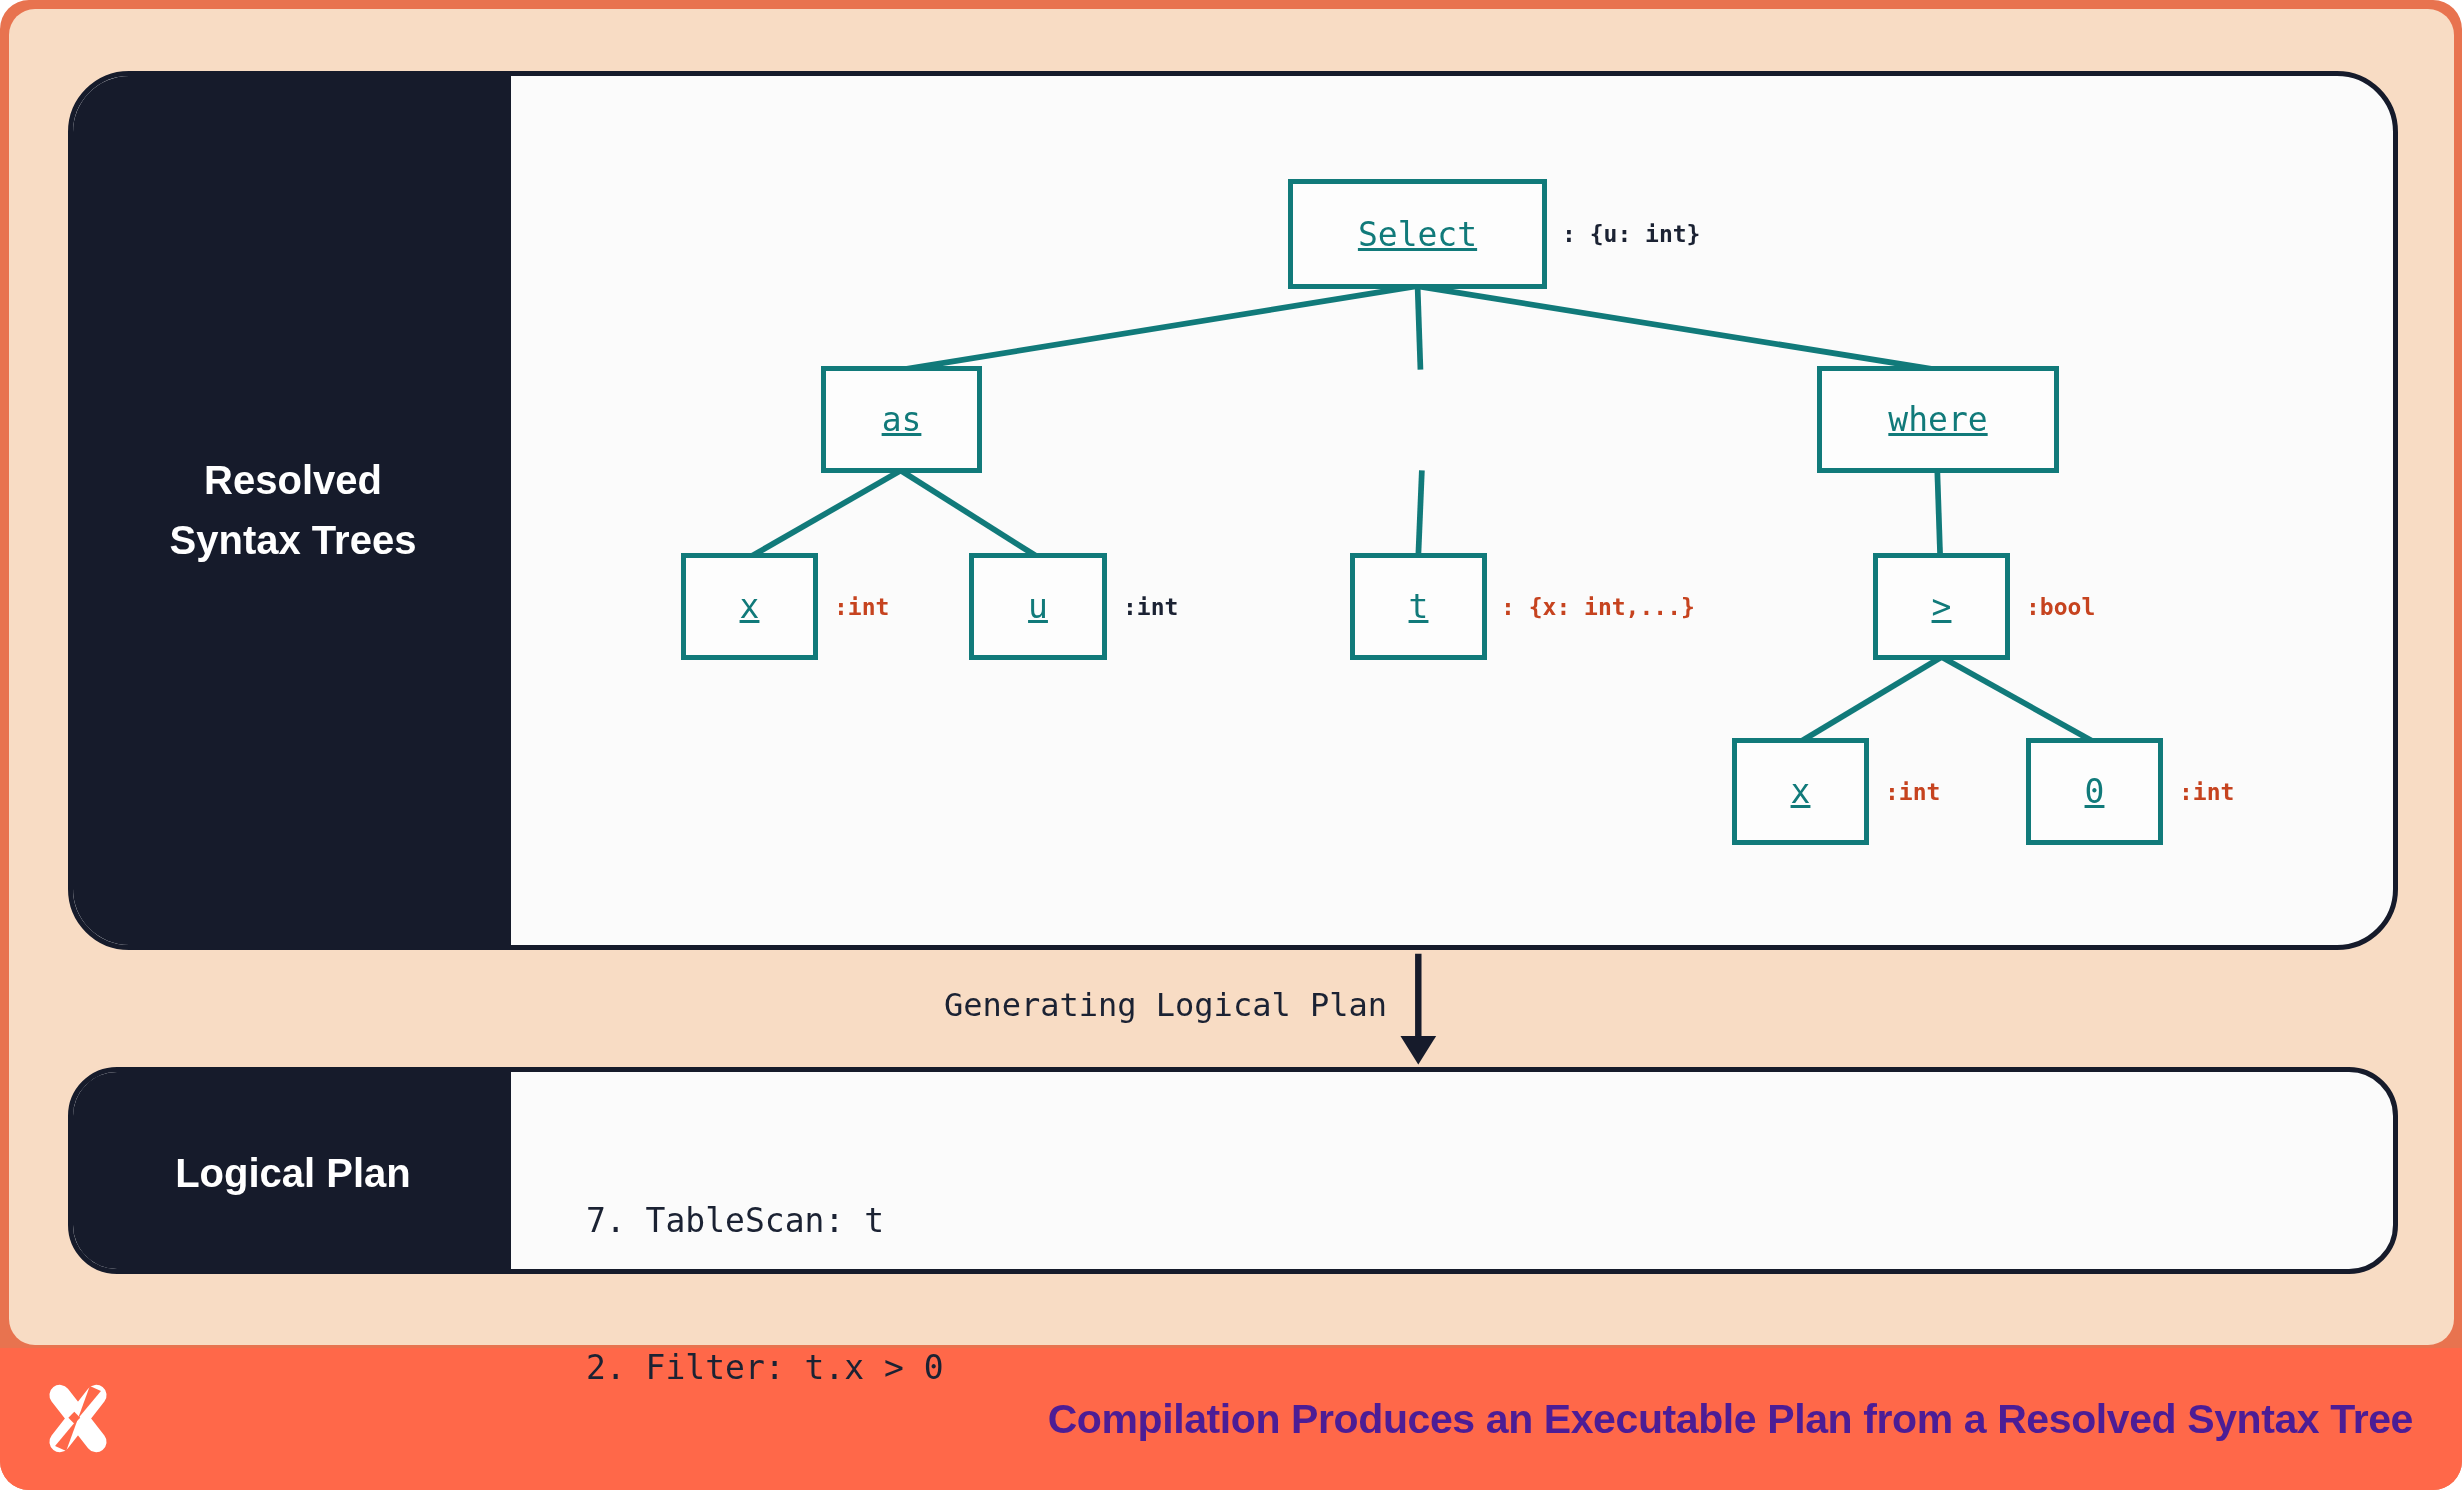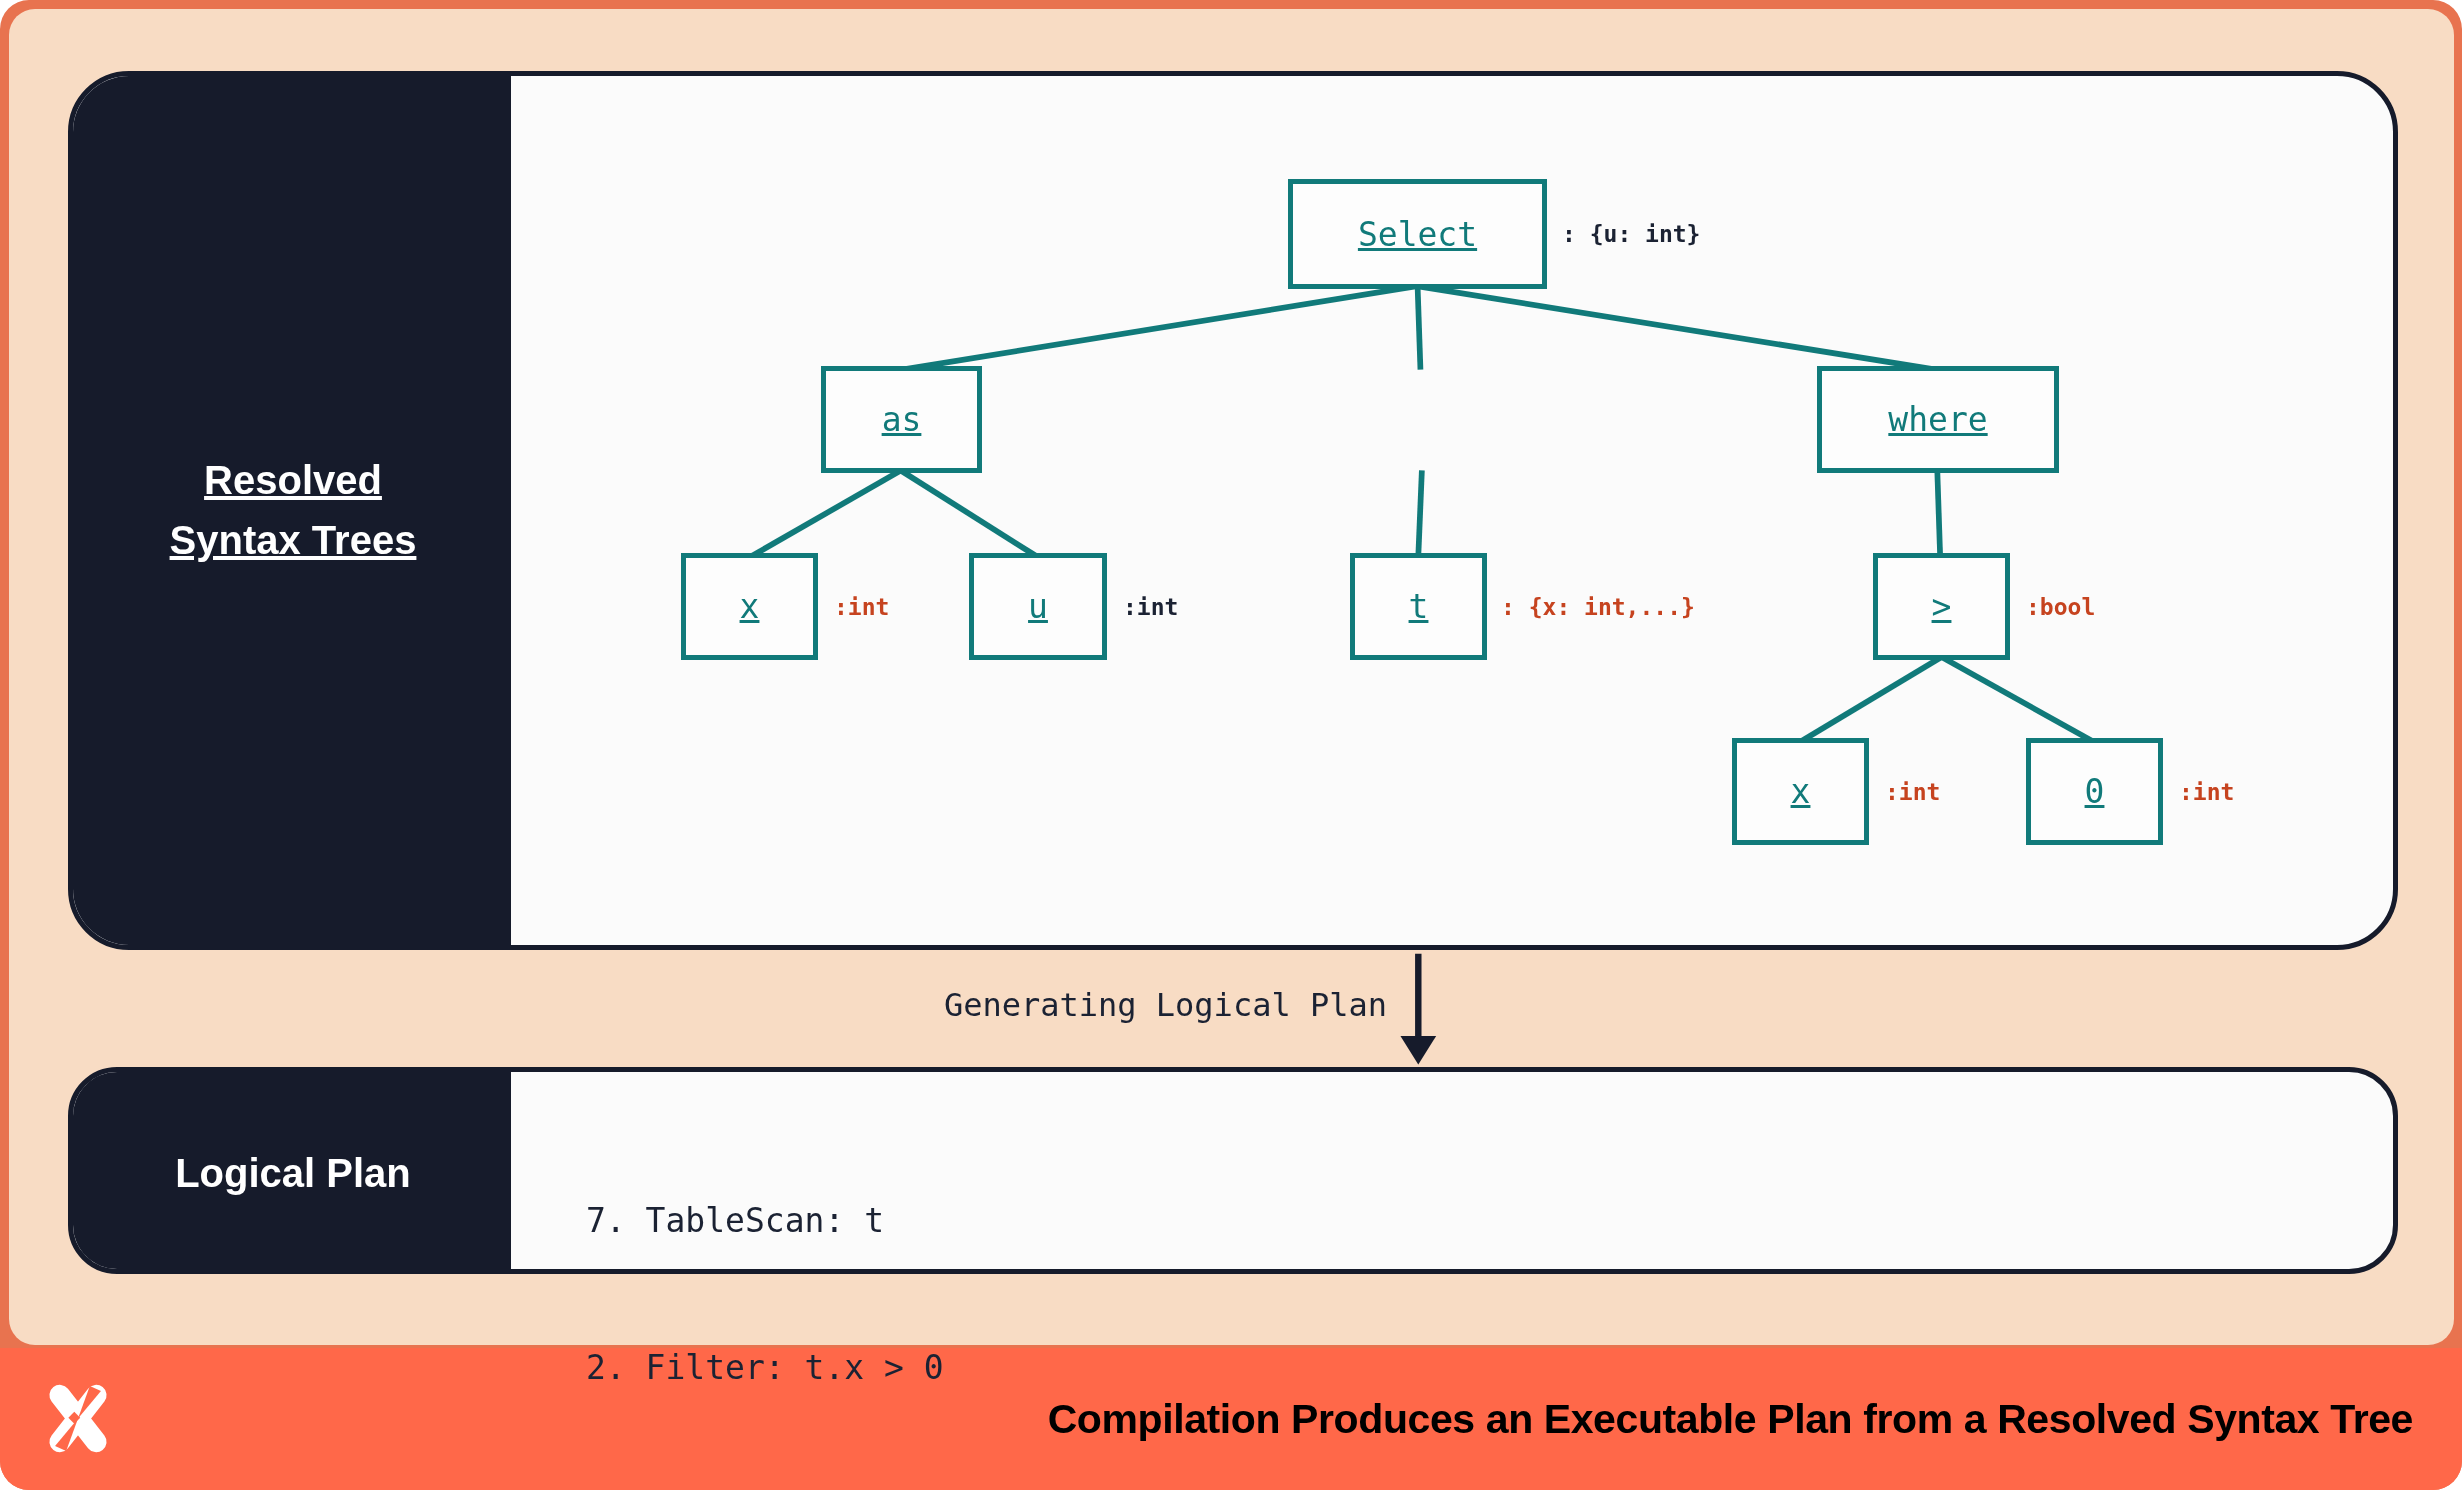--- a/index.html
+++ b/index.html
@@ -17,21 +17,21 @@
     position:absolute;left:68px;width:2330px;box-sizing:border-box;
     background:#fbfbfb;border:5.7px solid #161b2b;overflow:hidden;
   }
   .panel-top{top:71px;height:879px;border-radius:61px;}
   .panel-bottom{top:1067px;height:207px;border-radius:49px;}
   .side-fill{position:absolute;left:0;top:0;bottom:0;width:438px;background:#161b2b;}
   .side-label{
     position:absolute;left:74px;width:438px;text-align:center;color:#ffffff;
     font-weight:700;font-size:40px;z-index:6;
   }
-  #rst-label{top:450px;line-height:60px;text-decoration:underline;}
+  #rst-label{top:450px;line-height:60px;}
   #lp-label{top:1153px;line-height:40px;}
   
   .edges{position:absolute;left:0;top:0;width:2462px;height:1490px;z-index:4;pointer-events:none;}
   .node{
     position:absolute;z-index:5;background:#fdfdfd;border:5px solid #117a7a;
     box-sizing:border-box;display:flex;align-items:center;justify-content:center;
     color:#117a7a;font-family:"DejaVu Sans Mono",monospace;font-size:33px;text-decoration:underline;
   }
   #n-select{left:1288px;top:179px;width:259px;height:110px;}
   #n-as   {left:821px;top:366px;width:161px;height:107px;}
@@ -66,21 +66,21 @@
   
   #plan-steps{
     position:absolute;left:586px;top:1098px;z-index:6;color:#1b2233;
     font-family:"DejaVu Sans Mono",monospace;font-size:33px;line-height:49px;white-space:pre;
   }
   
   .footer{
     position:absolute;left:0;top:1348px;width:2462px;height:142px;background:#ff6849;z-index:3;
   }
   .footer-title{
-    position:absolute;right:49px;top:1399px;z-index:6;color:#000000;
+    position:absolute;right:49px;top:1399px;z-index:6;color:#4c1d95;
     font-weight:700;font-size:41px;line-height:41px;letter-spacing:-0.4px;white-space:nowrap;margin-left:20px;
   }
   .logo{position:absolute;left:41px;top:1380px;width:74px;height:77px;z-index:6;}
 </style>
 </head>
 <body>
 
 <div class="canvas">
 
   <div class="peach"></div>

